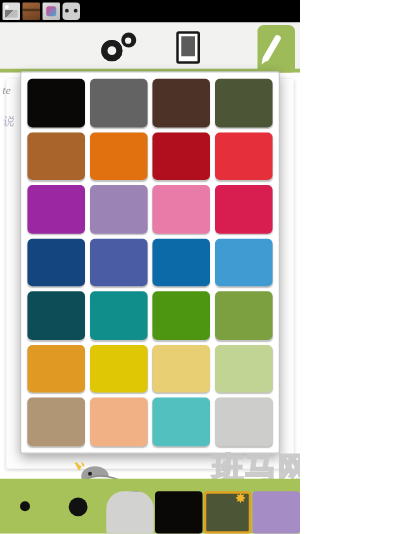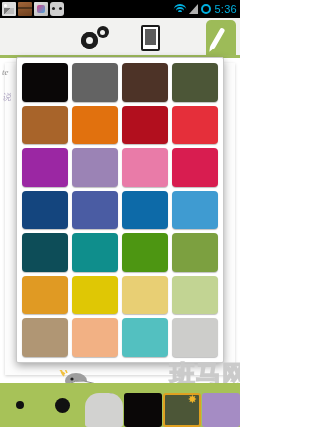--- a/index.html
+++ b/index.html
@@ -143,30 +143,20 @@
 </style>
 </head>
 <body>
 
 <div id="status-bar">
   <div class="sb-left">
     <span class="sb-ico ico-gallery"></span>
     <span class="sb-ico ico-box"></span>
     <span class="sb-ico ico-insta"></span>
     <span class="sb-ico ico-cid"></span>
-  </div>
-  <div class="sb-right">
-    <span class="wifi">
-        <i></i>
-        <i></i>
-        <i></i>
-      </span>
-    <span class="tri"></span>
-    <span class="circ"></span>
-    <span id="clock">5:36</span>
   </div>
 </div>
 
 <div id="toolbar">
   <div class="gears">
     <span class="gear big"></span>
     <span class="gear sm"></span>
   </div>
   <div class="device">
       <span></span>

